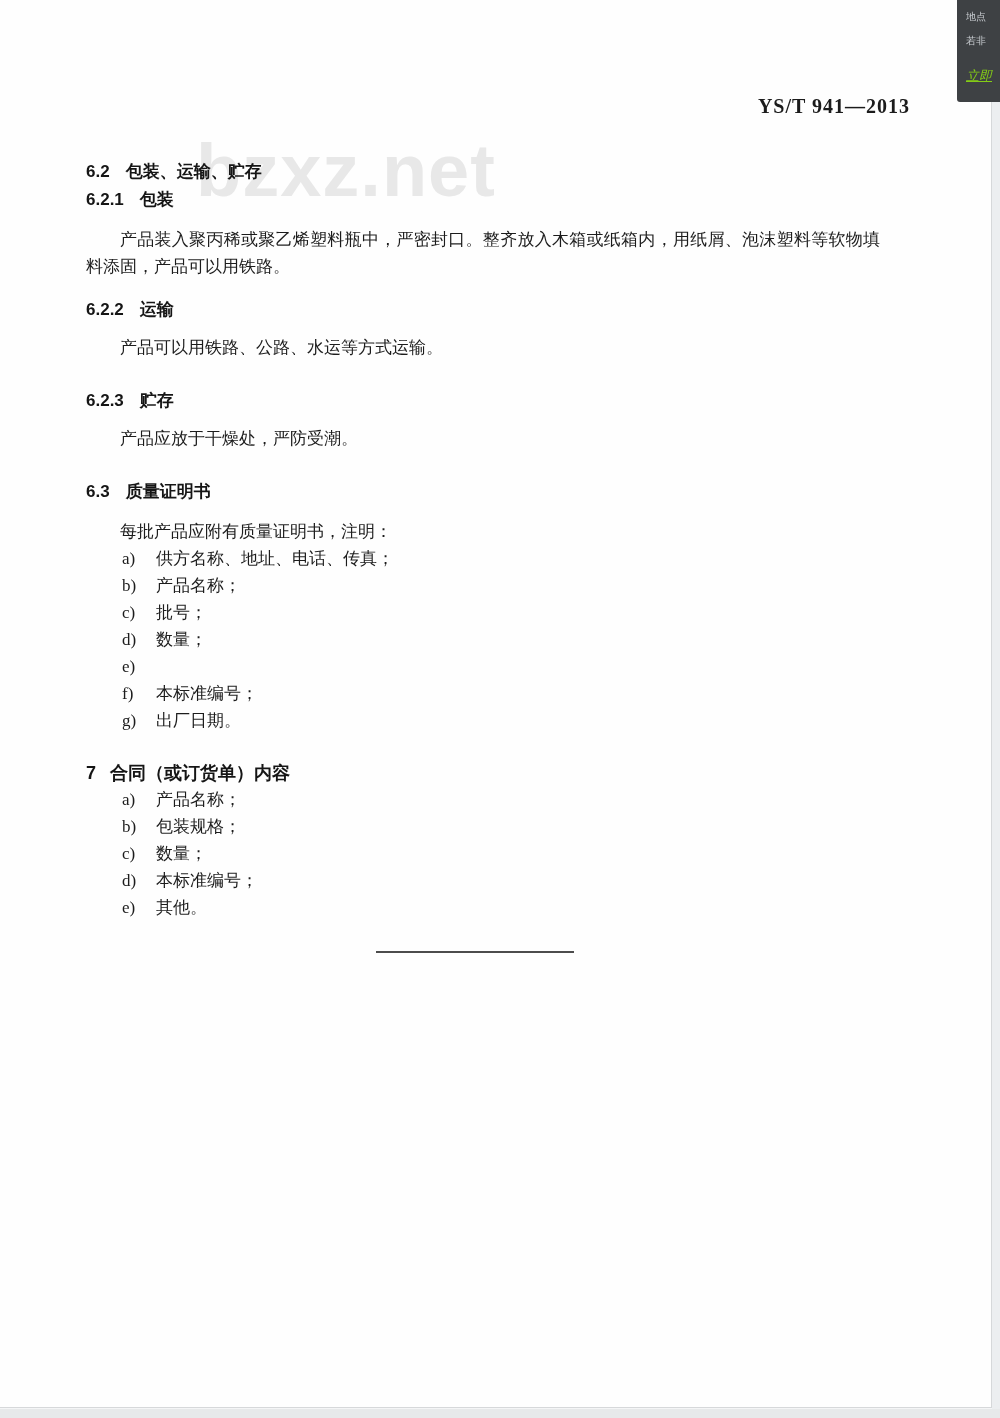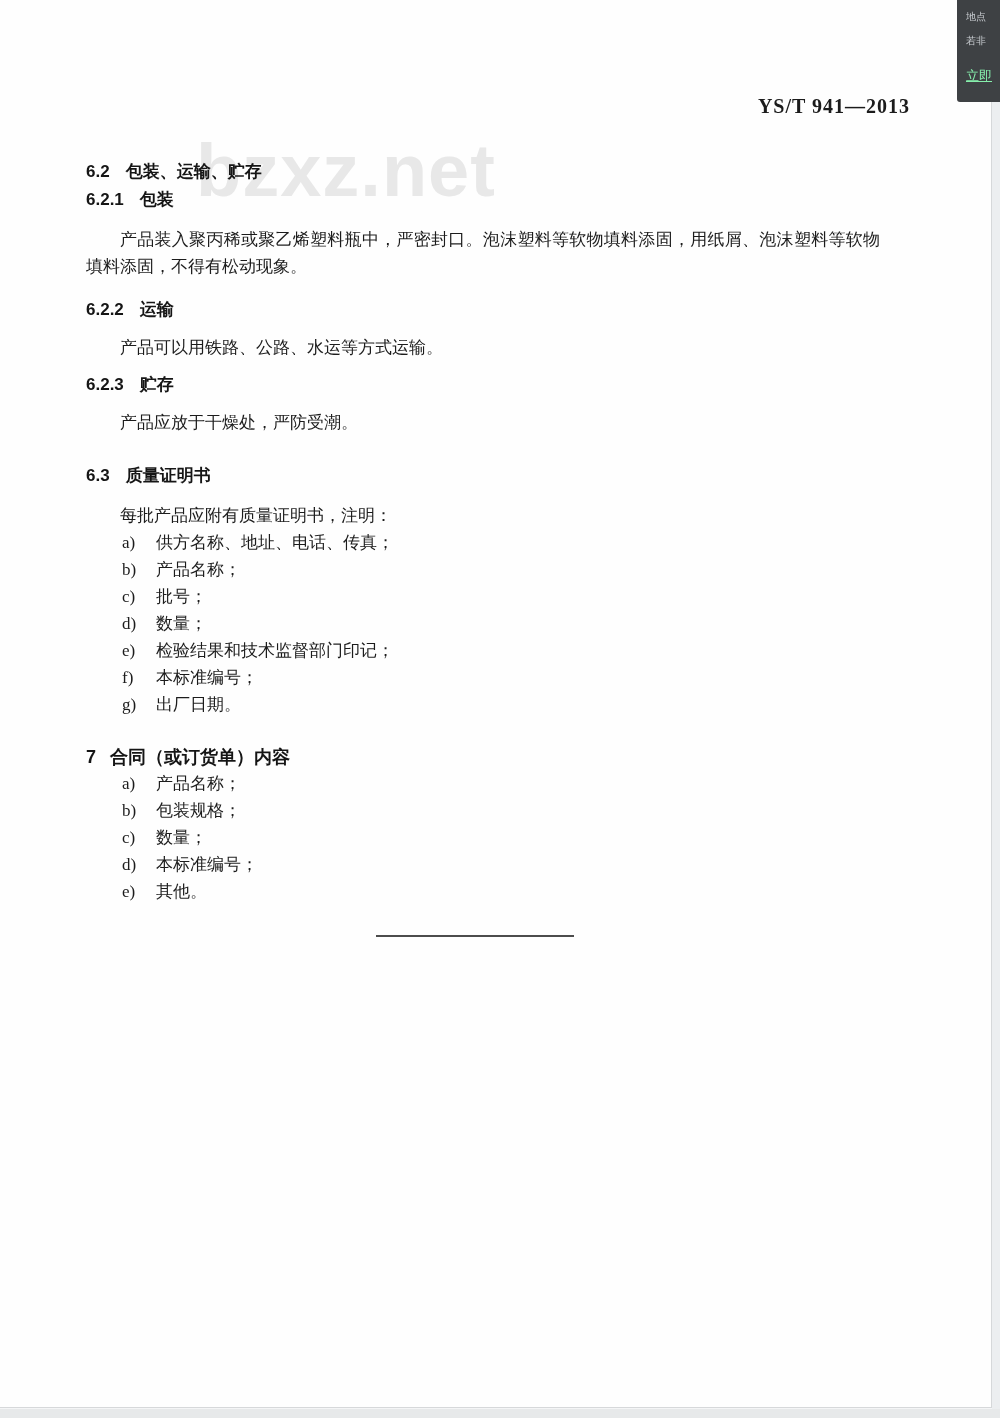--- a/index.html
+++ b/index.html
@@ -117,24 +117,25 @@
   .overlay-line {
     font-size: 10px;
     line-height: 24px;
     color: #c9cdd1;
     white-space: nowrap;
   }
   .overlay-link {
     display: inline-block;
     margin-top: 14px;
     font-size: 13px;
-    color: #86efac;
+    color: #84cc16;
     text-decoration: underline;
     white-space: nowrap;
     cursor: pointer;
+    font-style: italic;
   }
 </style>
 </head>
 <body>
 
 <div class="sheet"></div>
 <div class="edge-strip-right"></div>
 <div class="edge-strip-bottom"></div>
 
 <div class="watermark">bzxz.net</div>
@@ -143,28 +144,28 @@
 
 <div class="content">
 
   <div class="h-sec">
     <span class="sec-no">6.2</span><span>包装、运输、贮存</span>
   </div>
 
   <div class="h-sec mt-h3">
     <span class="sec-no">6.2.1</span><span>包装</span>
   </div>
-  <p class="para">产品装入聚丙稀或聚乙烯塑料瓶中，严密封口。泡沫塑料等软物填料添固，用纸屑、泡沫塑料等软物填料添固，不得有松动现象。</p>
+  <p class="para">产品装入聚丙稀或聚乙烯塑料瓶中，严密封口。整齐放入木箱或纸箱内，用纸屑、泡沫塑料等软物填料添固，产品可以用铁路。</p>
 
   <div class="h-sec" style="margin-top:18px">
     <span class="sec-no">6.2.2</span><span>运输</span>
   </div>
   <p class="para tight">产品可以用铁路、公路、水运等方式运输。</p>
 
-  <div class="h-sec" style="margin-top:12px">
+  <div class="h-sec" style="margin-top:28px">
     <span class="sec-no">6.2.3</span><span>贮存</span>
   </div>
   <p class="para tight">产品应放于干燥处，严防受潮。</p>
 
   <div class="h-sec" style="margin-top:28px">
     <span class="sec-no">6.3</span><span>质量证明书</span>
   </div>
   <p class="para">每批产品应附有质量证明书，注明：</p>
   <div class="list">
     <div class="list-item">
@@ -178,21 +179,20 @@
     <div class="list-item">
         <span class="marker">c)</span>
         <span>批号；</span>
       </div>
     <div class="list-item">
         <span class="marker">d)</span>
         <span>数量；</span>
       </div>
     <div class="list-item">
         <span class="marker">e)</span>
-        <span>检验结果和技术监督部门印记；</span>
       </div>
     <div class="list-item">
         <span class="marker">f)</span>
         <span>本标准编号；</span>
       </div>
     <div class="list-item">
         <span class="marker">g)</span>
         <span>出厂日期。</span>
       </div>
   </div>

